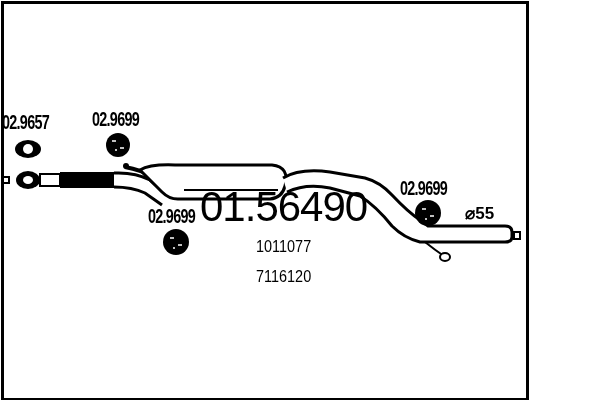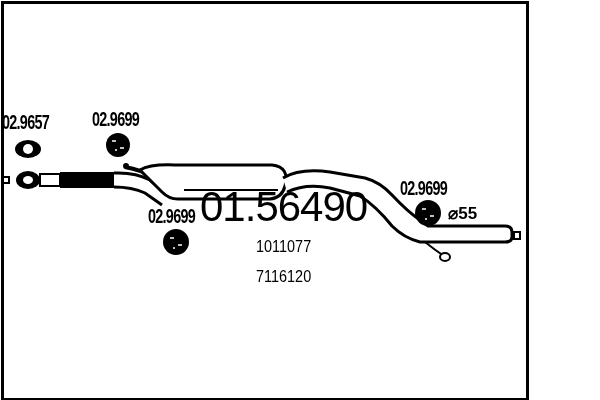--- a/index.html
+++ b/index.html
@@ -65,13 +65,13 @@
 </svg>
 
 <div class="lbl part-small" style="left:2px; top:112px;">02.9657</div>
 <div class="lbl part-small" style="left:92px; top:109px;">02.9699</div>
 <div class="lbl part-small" style="left:148px; top:206px;">02.9699</div>
 <div class="lbl part-small" style="left:400px; top:178px;">02.9699</div>
 
 <div class="lbl main-no" style="left:200px; top:186px;">01.56490</div>
 <div class="lbl ref" style="left:256px; top:238px;">1011077</div>
 <div class="lbl ref" style="left:256px; top:268px;">7116120</div>
-<div class="lbl dia" style="left:448px; top:205px;">⌀55</div>
+<div class="lbl dia" style="left:465px; top:205px;">⌀55</div>
 
 </body></html>

